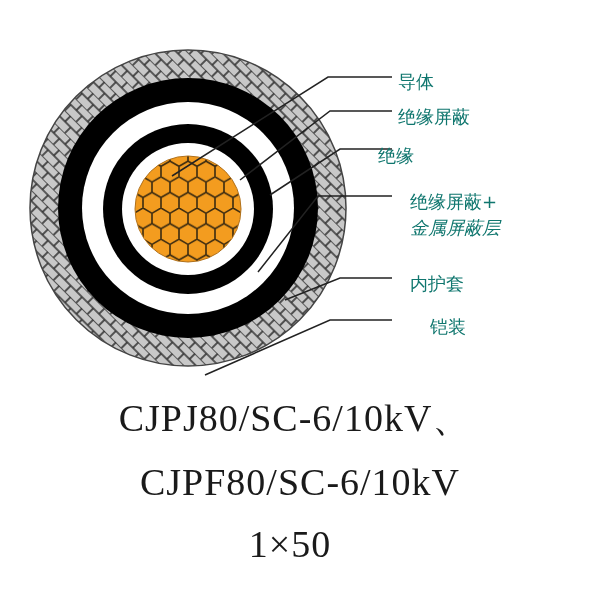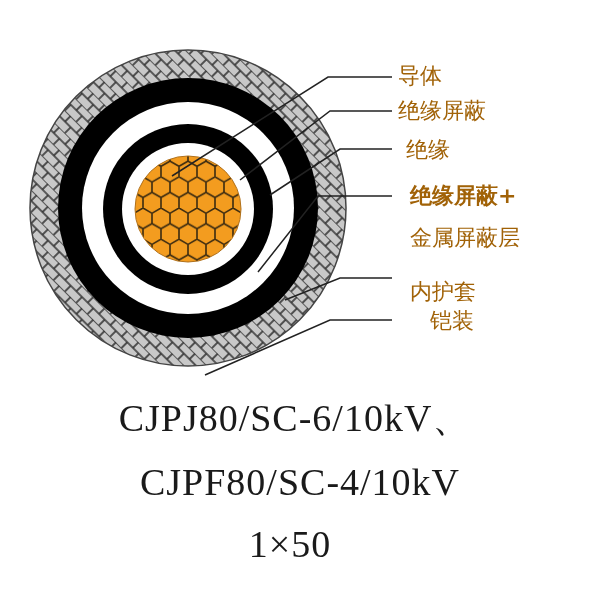--- a/index.html
+++ b/index.html
@@ -1,20 +1,20 @@
 <!DOCTYPE html>
 <html><head>
 <meta charset="utf-8">
 <style>
   html, body { margin:0; padding:0; background:#ffffff; }
   body { width:600px; height:600px; position:relative; overflow:hidden;
          font-family: "DejaVu Serif", "Liberation Serif", serif; color:#222; }
   #diagram { position:absolute; left:0; top:0; width:600px; height:600px; }
-  .label { position:absolute; font-size:22px; line-height:26px; color:#a16207;
-           font-family: "DejaVu Sans", "Liberation Sans", sans-serif; white-space:nowrap; }
+  .label { position:absolute; font-size:18px; line-height:26px; color:#0f766e;
+           font-family: "DejaVu Sans", "Liberation Sans", sans-serif; white-space:nowrap;margin-top:6px; }
   .model { position:absolute; left:0; width:600px; text-align:center;
            font-family: "Liberation Serif", "DejaVu Serif", serif; font-size:38px; color:#1a1a1a;
            letter-spacing:1px; white-space:nowrap; }
 </style>
 </head>
 <body>
 
 <svg id="diagram" width="600" height="600" viewBox="0 0 600 600" xmlns="http://www.w3.org/2000/svg">
   <defs>
     <pattern id="weave" patternUnits="userSpaceOnUse" width="16" height="16" patternTransform="rotate(45)">
@@ -60,21 +60,21 @@
     <polyline points="240,180 330,111 392,111"></polyline>
     <polyline points="270,195 340,149 392,149"></polyline>
     <polyline points="258,272 318,196 392,196"></polyline>
     <polyline points="285,300 340,278 392,278"></polyline>
     <polyline points="205,375 330,320 392,320"></polyline>
   </g>
 </svg>
 
 <div class="label" style="left:398px; top:63px;">导体</div>
 <div class="label" style="left:398px; top:98px;">绝缘屏蔽</div>
-<div class="label" style="left:406px; top:137px;">绝缘</div>
-<div class="label" style="left:410px; top:183px;font-weight:bold;">绝缘屏蔽+</div>
-<div class="label" style="left:410px; top:225px;">金属屏蔽层</div>
-<div class="label" style="left:410px; top:279px;">内护套</div>
+<div class="label" style="left:378px; top:137px;">绝缘</div>
+<div class="label" style="left:410px; top:183px;">绝缘屏蔽+</div>
+<div class="label" style="left:410px; top:209px;font-style:italic;">金属屏蔽层</div>
+<div class="label" style="left:410px; top:265px;">内护套</div>
 <div class="label" style="left:430px; top:308px;">铠装</div>
 
 <div class="model" style="top:393px; left:-5px;">CJPJ80/SC-6/10kV、</div>
-<div class="model" style="top:460px;">CJPF80/SC-4/10kV</div>
+<div class="model" style="top:460px;">CJPF80/SC-6/10kV</div>
 <div class="model" style="top:522px; left:-10px;">1×50</div>
 
 </body></html>

